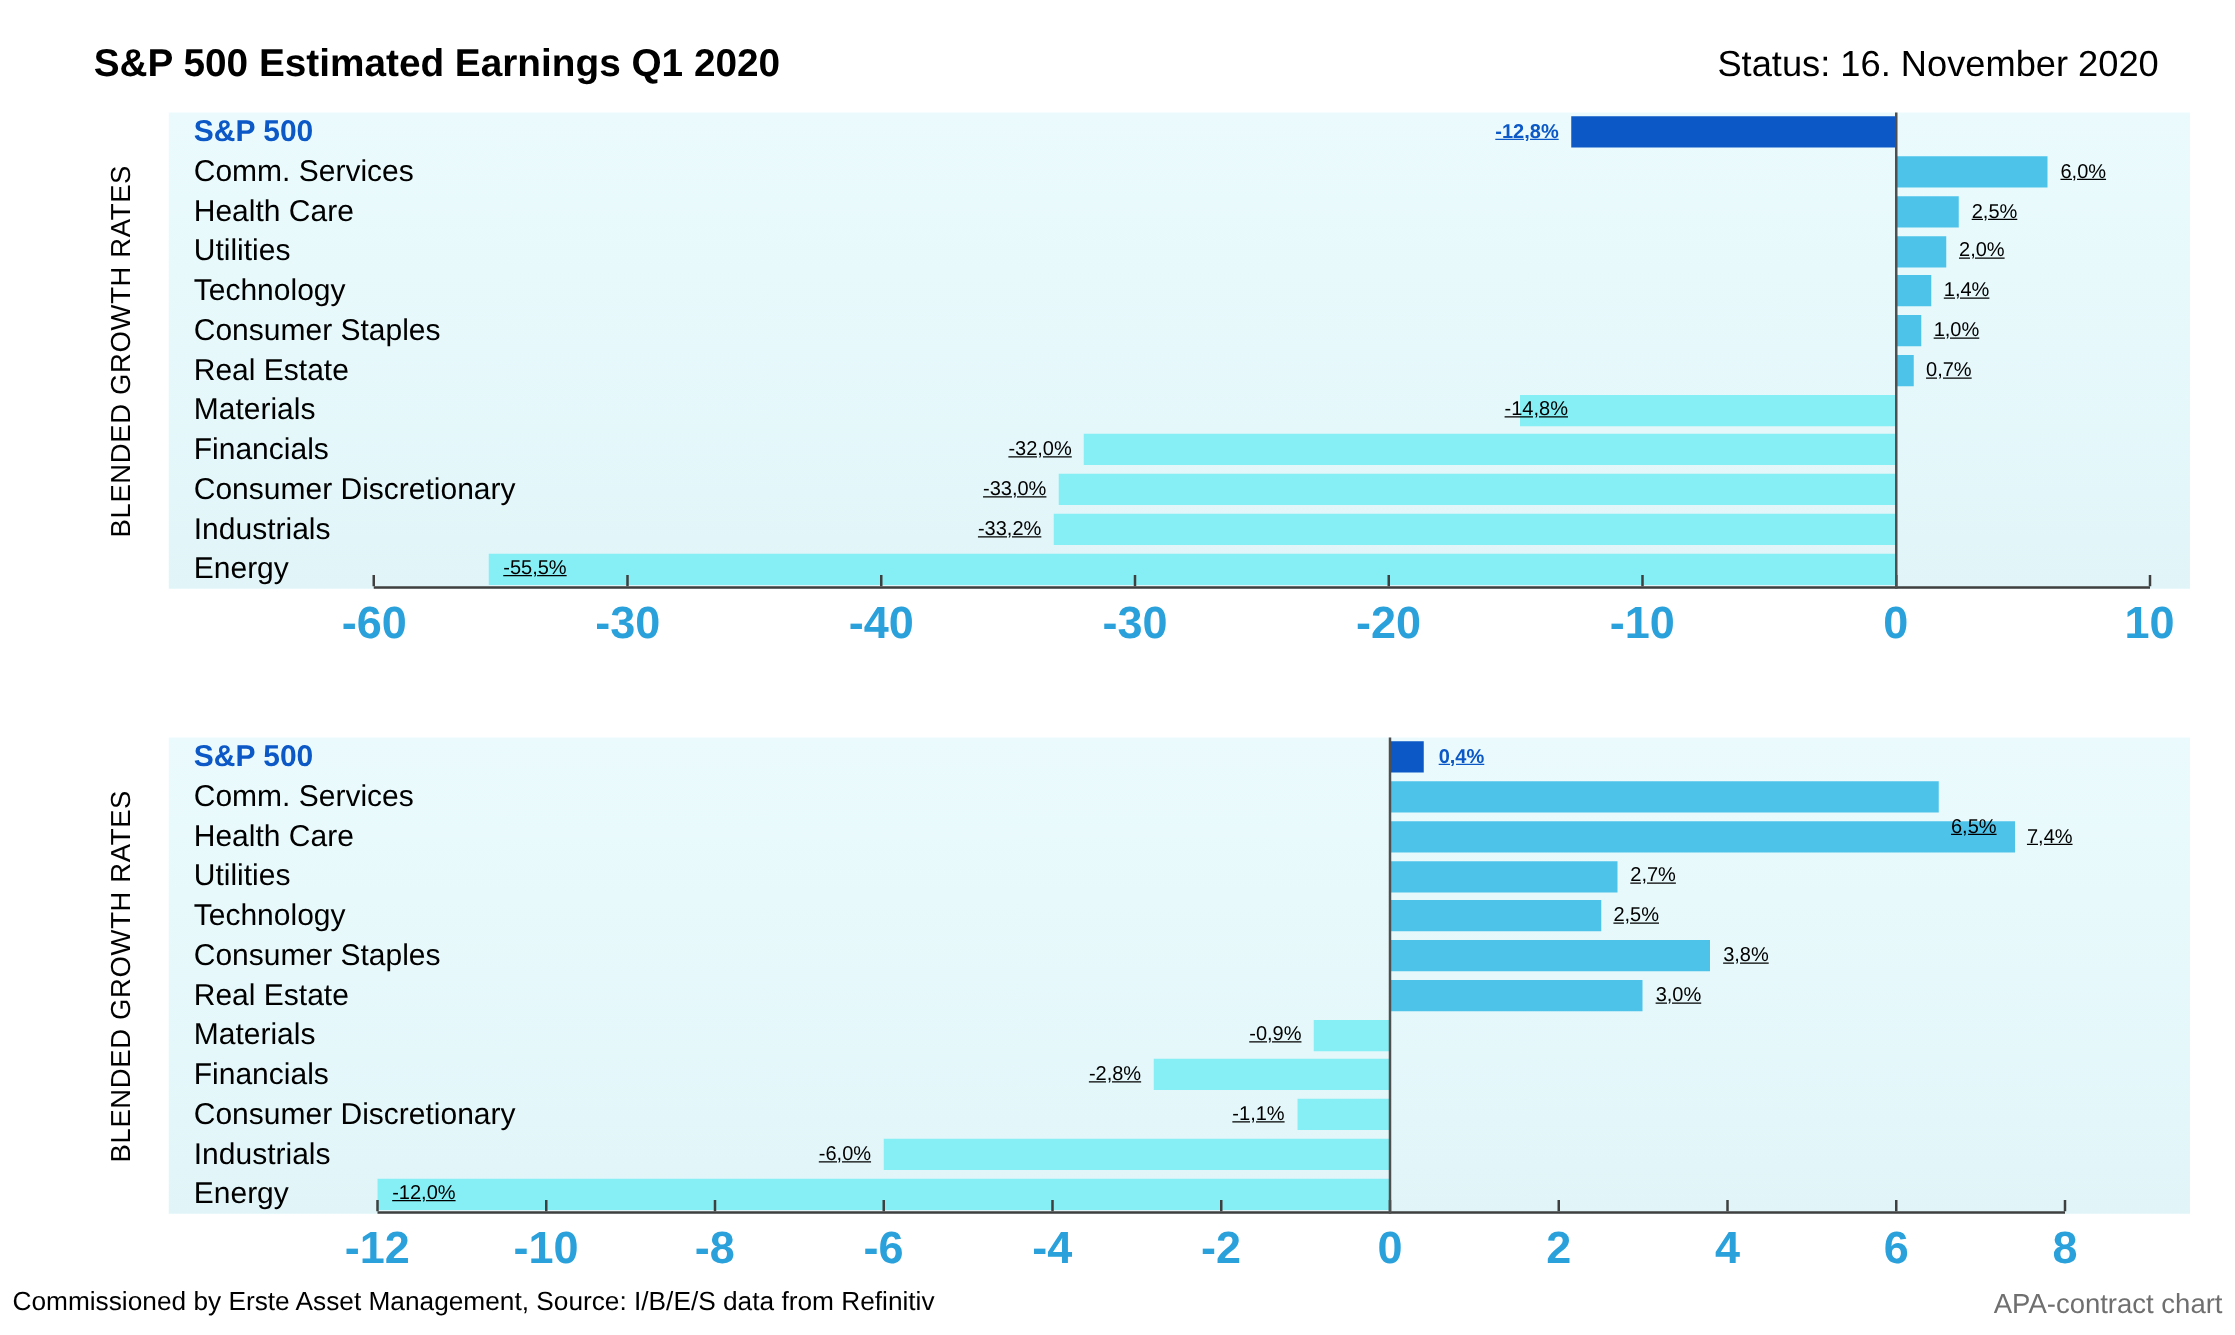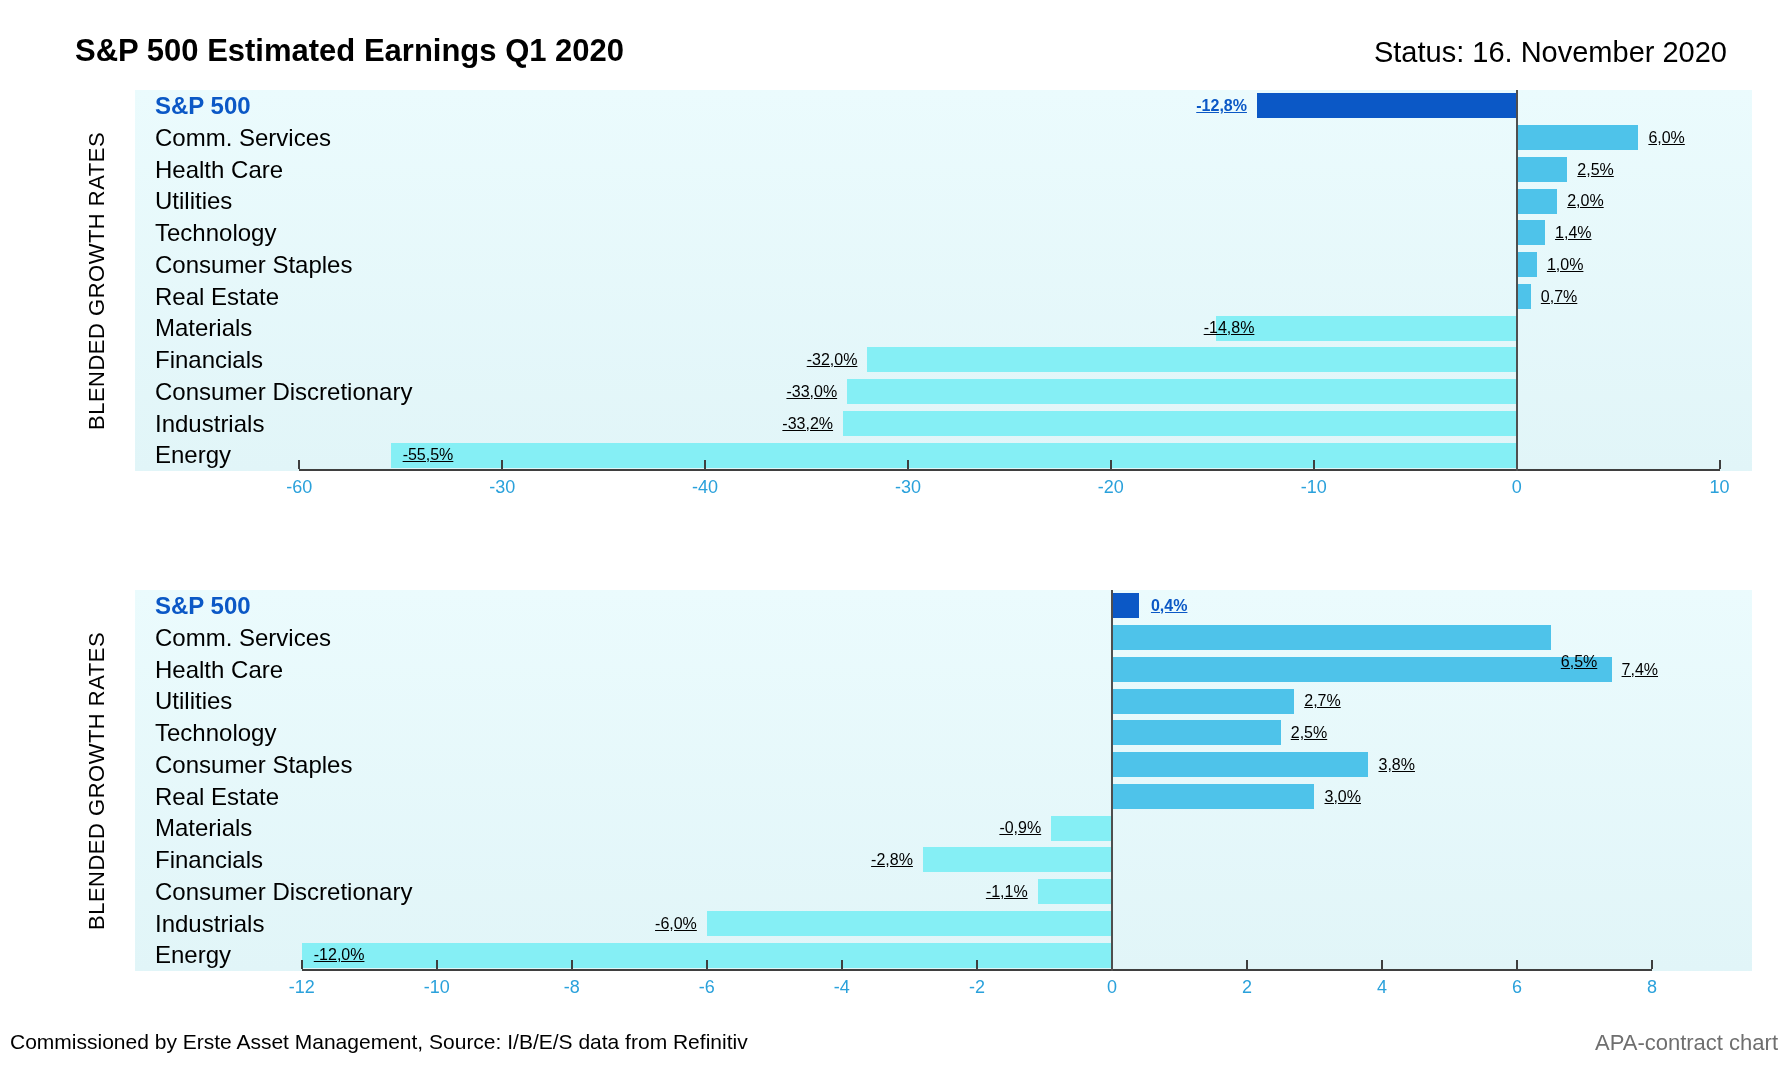--- a/index.html
+++ b/index.html
@@ -28,21 +28,21 @@
   .cat { position:absolute; left:20px; white-space:nowrap; font-size:24px; color:#000; z-index:3; }
   .cat.hl { font-weight:700; color:var(--hl); }
   .bar { position:absolute; z-index:1; }
   .val { position:absolute; white-space:nowrap; font-size:16px; color:#000; z-index:4;text-decoration:underline; }
   .val.hl { font-weight:700; color:var(--hl); }
   .zeroline { position:absolute; top:0; bottom:0; width:2px; background:var(--zero); z-index:2; }
   .axisline { position:absolute; bottom:0; height:2px; background:var(--axis); z-index:2; }
   .tickmark { position:absolute; bottom:2px; width:2px; height:9px; background:var(--axis); z-index:2; }
   .ticklabel {
     position:absolute; top:calc(100% + 6px); transform:translateX(-50%);
-    font-size:18px; color:var(--tick); white-space:nowrap;
+    font-size:36px; color:var(--tick); white-space:nowrap;font-weight:bold;
   }
   .footer-left  { position:absolute; left:10px;  top:1030px; font-size:21px; color:#000; white-space:nowrap; }
   .footer-right { position:absolute; right:10px; top:1030px; font-size:22px; color:var(--muted); white-space:nowrap; }
 </style>
 </head>
 <body>
 
 <div class="page" style="--hl: #0b58c6; --tick: #2aa1db; --axis: #3f3f3f; --zero: #4f4f4f; --bgt: #ebfbfd; --bgb: #e1f5f8; --muted: #6f6f6f;">
   <h1 class="title t1">S&amp;P 500 Estimated Earnings Q1 2020</h1>
   <div class="status">Status: 16. November 2020</div>

